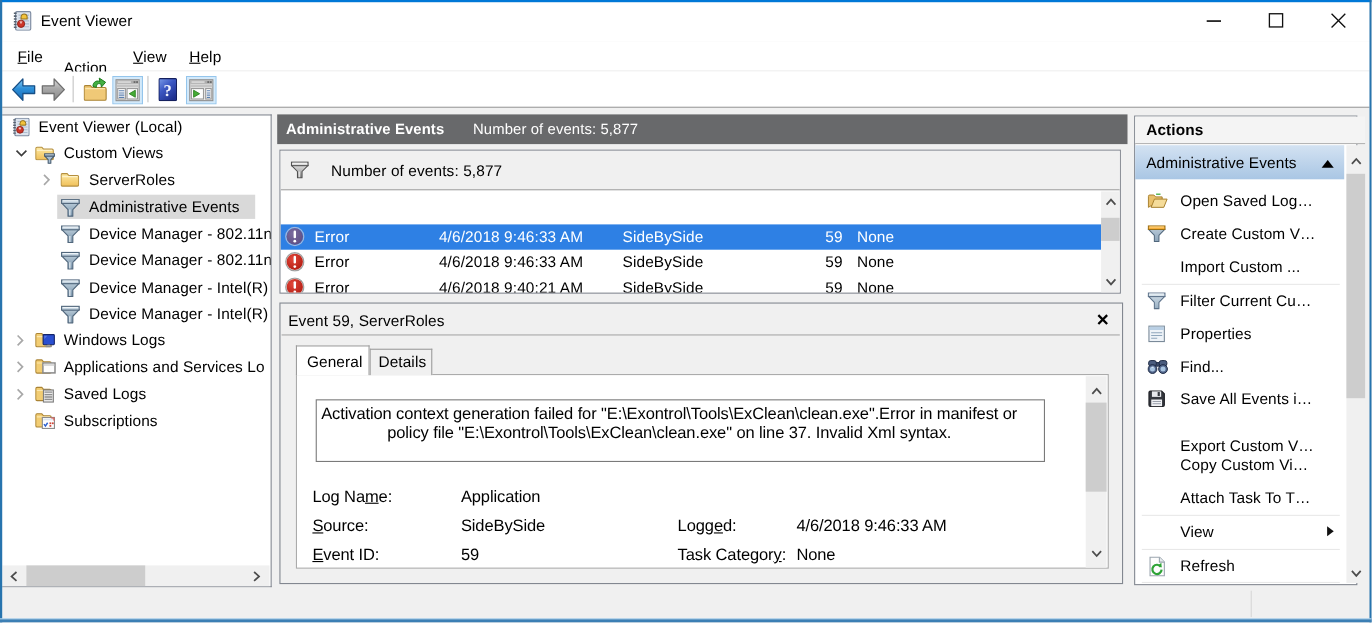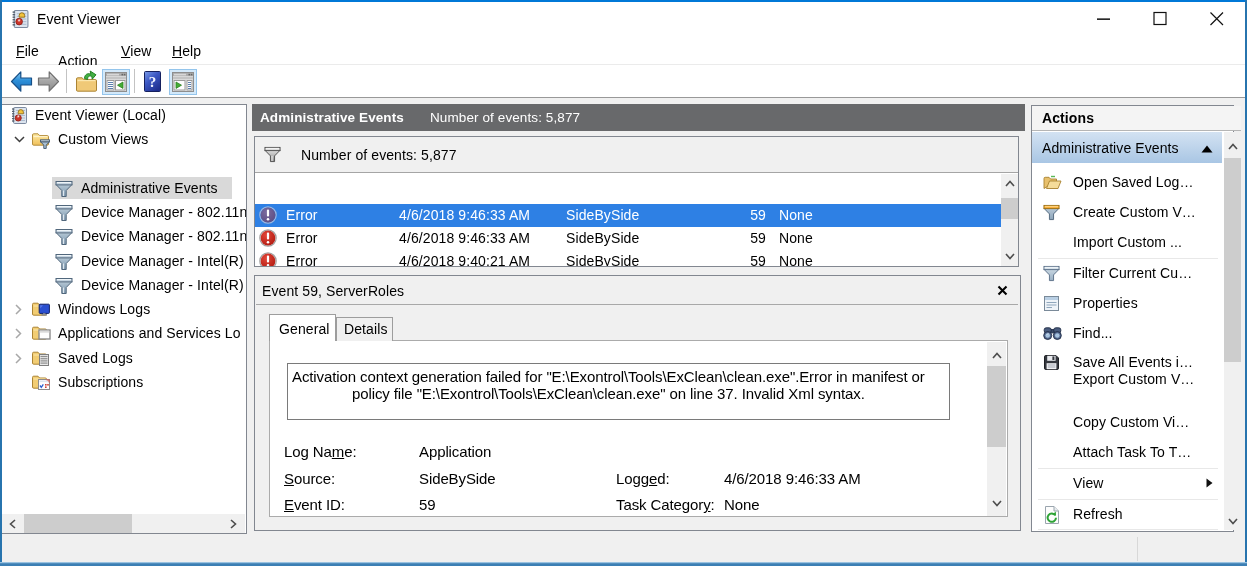--- a/index.html
+++ b/index.html
@@ -206,20 +206,40 @@
 </svg>
       </div>
       <div class="ti" style="left:38px;top:12px;">
         <svg width="10" height="10" viewBox="0 0 18 18">
 <path d="M1 5 H17 L11.2 11 V17 H6.8 V11 Z" fill="#a9bfd2" stroke="#44596e" stroke-width="1.7" stroke-linejoin="round"></path>
 <rect x="1" y="1.5" width="16" height="3.5" fill="#cfdce6" stroke="#44596e" stroke-width="1.7"></rect>
 </svg>
       </div>
       <span class="lbl" style="left:56px;">Custom Views</span>
     </div>
+    <div class="trow" style="top:46px;">
+      <div class="ti" style="left:37px;top:7px;">
+        <svg width="7" height="11" viewBox="0 0 7 11">
+          <path d="M1 1 L5.5 5.5 L1 10" fill="none" stroke="#a8a8a8" stroke-width="1.5"></path>
+        </svg>
+      </div>
+      <div class="ti" style="left:53px;top:5px;">
+        <svg width="17" height="14" viewBox="0 0 17 14">
+<defs>
+            <linearGradient id="gsr" x1="0" y1="0" x2="0" y2="1">
+<stop offset="0" stop-color="#fdeaa4"></stop>
+              <stop offset="1" stop-color="#f0c05a"></stop>
+            </linearGradient>
+          </defs>
+<path d="M0.5 3 Q0.5 1.8 1.7 1.8 H6 L7.6 3.6 H15.3 Q16.5 3.6 16.5 4.8 V12 Q16.5 13.2 15.3 13.2 H1.7 Q0.5 13.2 0.5 12 Z" fill="url(#gsr)" stroke="#b58f3e"></path>
+<path d="M1.5 4.6 H15.5" stroke="#fff7d9" stroke-width="1" opacity="0.9"></path>
+</svg>
+      </div>
+      <span class="lbl" style="left:79px;">ServerRoles</span>
+    </div>
     <div class="trow" style="top:71px;">
       <div class="ti" style="left:50px;top:1px;width:180px;height:22px;background:#d9d9d9;"></div>
       <div class="ti" style="left:53px;top:4px;">
         <svg width="18" height="18" viewBox="0 0 18 18">
 <defs>
             <linearGradient id="gfu" x1="0" y1="0" x2="0" y2="1">
 <stop offset="0" stop-color="#b7c9d6"></stop>
               <stop offset="0.6" stop-color="#91a9bd"></stop>
               <stop offset="1" stop-color="#7b94ab"></stop>
             </linearGradient>
@@ -612,21 +632,21 @@
 <rect x="9.4" y="2.4" width="2" height="3.6" fill="#35383f"></rect>
 <rect x="3.6" y="9.2" width="9.8" height="6" fill="#f0f1f4"></rect>
 <g stroke="#9aa0ab" stroke-width="0.9">
             <path d="M4.8 11 H12.4"></path>
             <path d="M4.8 13 H12.4"></path>
           </g>
 </svg>
       </div>
       <div class="albl">Save All Events i…</div>
     </div>
-    <div class="arow" style="top:258px;">
+    <div class="arow" style="top:284px;">
       <div class="albl">Export Custom V…</div>
     </div>
     <div class="arow" style="top:301px;">
       <div class="albl">Copy Custom Vi…</div>
     </div>
     <div class="arow" style="top:331px;">
       <div class="albl">Attach Task To T…</div>
     </div>
     <div class="arow" style="top:362px;">
       <div class="albl">View</div>

